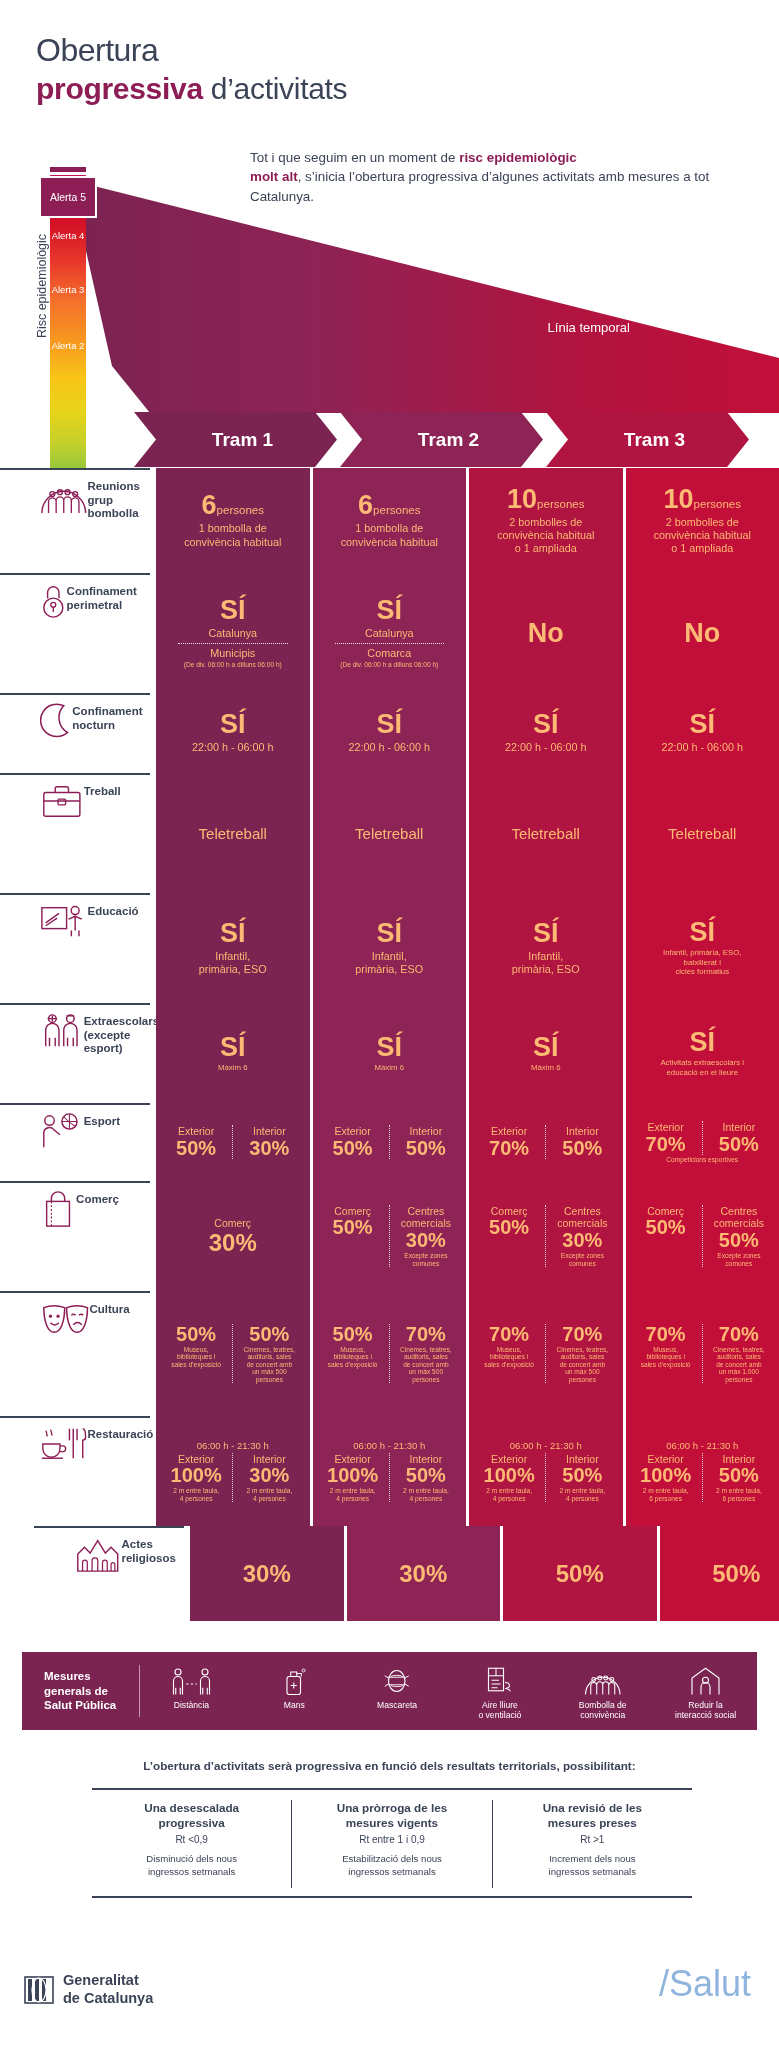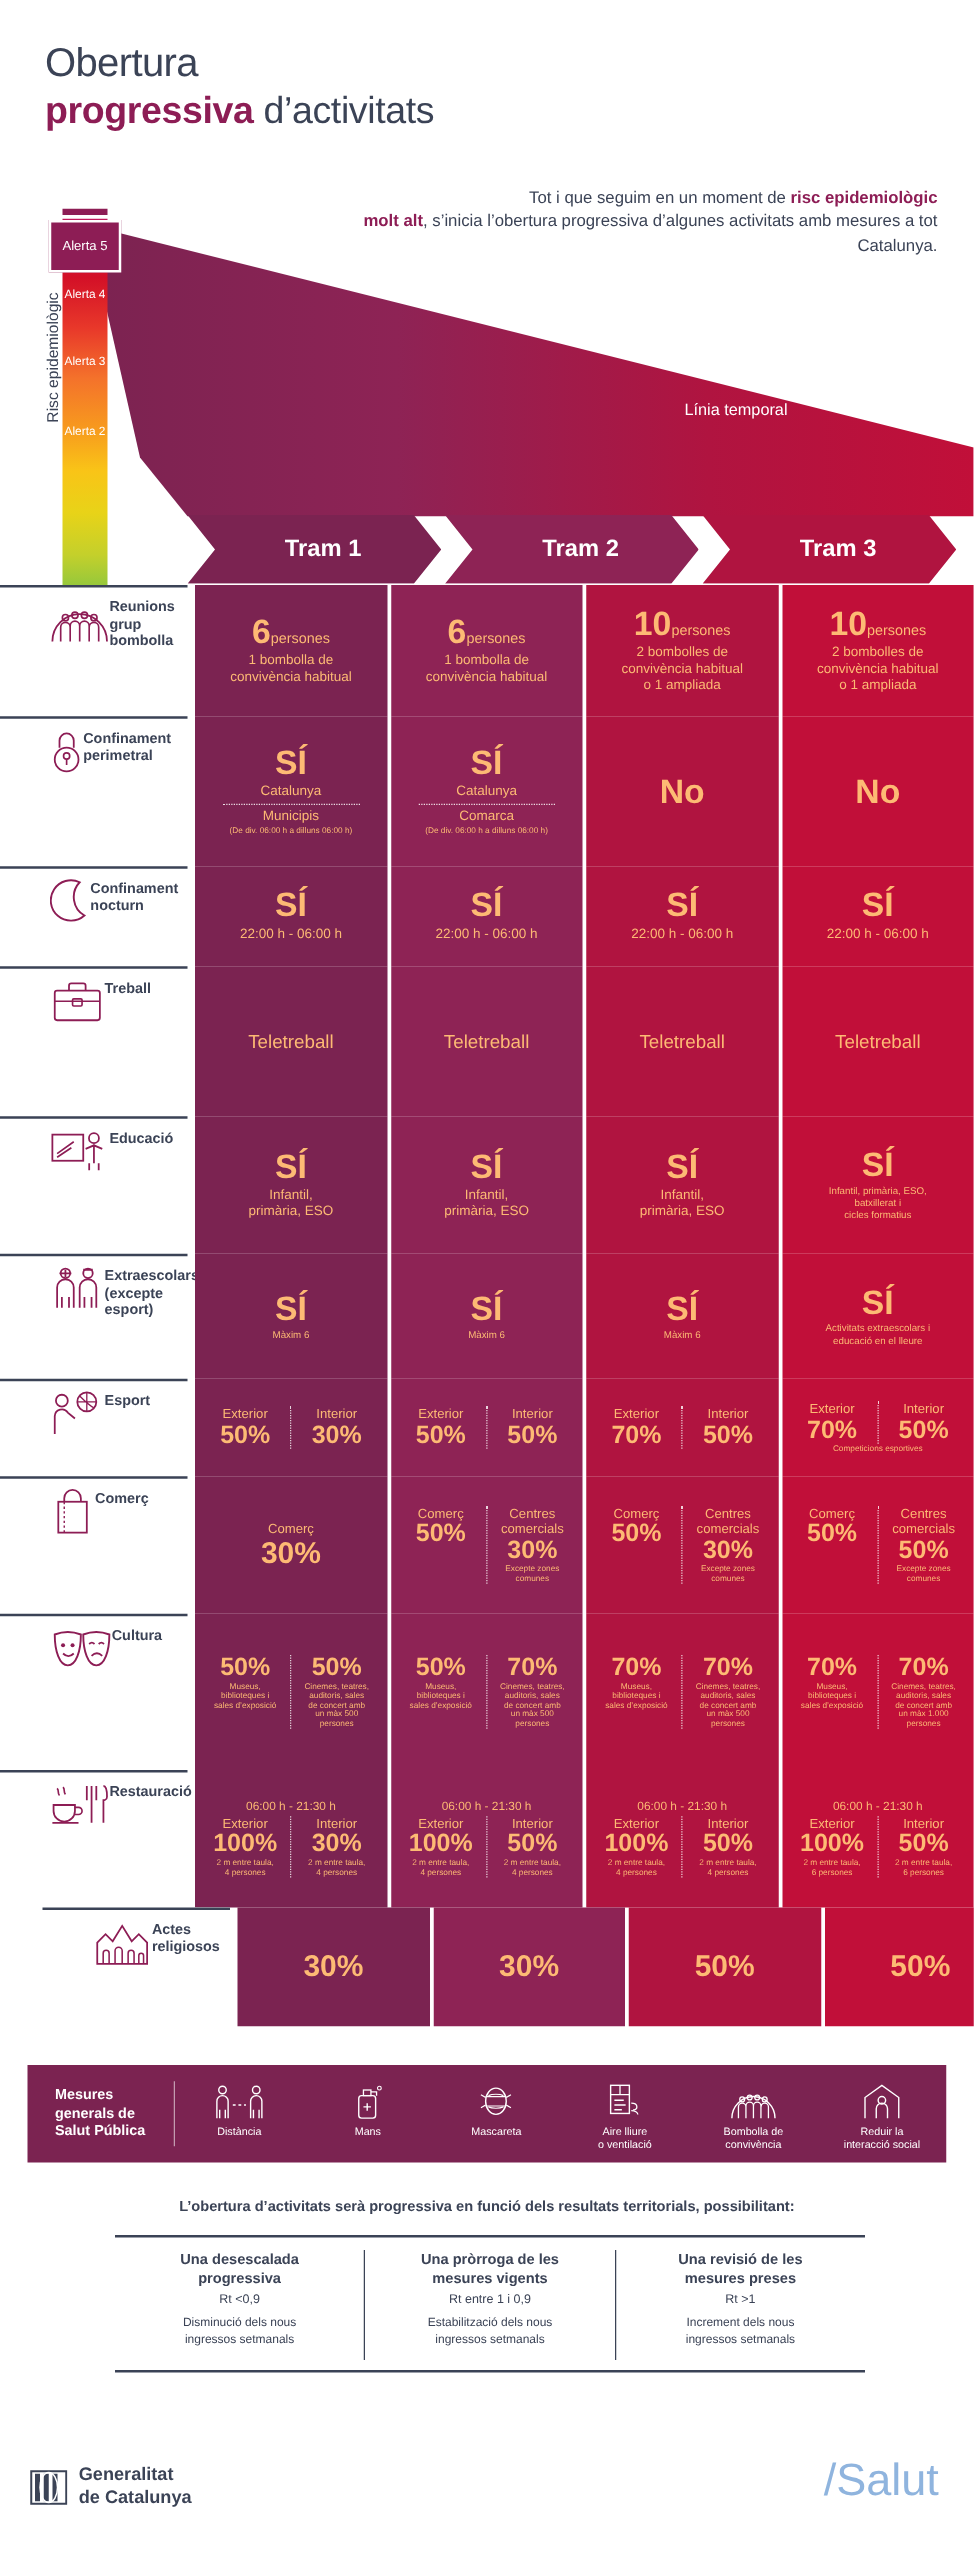--- a/index.html
+++ b/index.html
@@ -13,21 +13,21 @@
   }
   
   .title-block { padding: 34px 0 0 36px; }
   .title-1 { font-size: 32px; font-weight: 400; color: #3b4356; line-height: 1.05; letter-spacing: -0.5px; }
   .title-2 { font-size: 30px; font-weight: 400; color: #3b4356; line-height: 1.25; letter-spacing: -0.3px; margin-top: 2px;}
   .title-2 b { font-weight: 700; color: #8d1d55; }
 
   
   .intro {
     position: absolute; left: 250px; top: 148px; width: 500px;
-    text-align: right; font-size: 13.4px; line-height: 1.45; color: #3b4356;
+    font-size: 13.4px; line-height: 1.45; color: #3b4356;
   }
   .intro b { font-weight: 700; color: #8d1d55; }
 
   
   .risk-wrap { position: absolute; left: 14px; top: 167px; width: 110px; height: 345px; }
   .risk-label {
     position: absolute; left: -47px; top: 112px; width: 150px;
     transform: rotate(-90deg);
     font-size: 12.5px; color: #3b4356; text-align: center; white-space: nowrap;
   }
@@ -54,21 +54,21 @@
 
   
   .banner { position: absolute; left: 0; top: 170px; width: 779px; height: 265px; }
   .banner-label {
     position: absolute; left: 0; top: 150px; width: 630px;
     text-align: right; font-size: 13px; color: #ffffff; z-index: 5;
   }
 
   
   .tram-row {
-    position: absolute; left: 150px; top: 412px; width: 615px; height: 55px;
+    position: absolute; left: 134px; top: 412px; width: 615px; height: 55px;
     display: flex; gap: 3px;
   }
   .tram-cell {
     flex: 1; position: relative;
     display: flex; align-items: center; justify-content: center;
     font-size: 19px; font-weight: 700; color: #ffffff;
     clip-path: polygon(0 0, calc(100% - 22px) 0, 100% 50%, calc(100% - 22px) 100%, 0 100%, 22px 50%);
     padding-left: 14px;
   }
   .tram-cell.t1 { background: #7b2351; }

